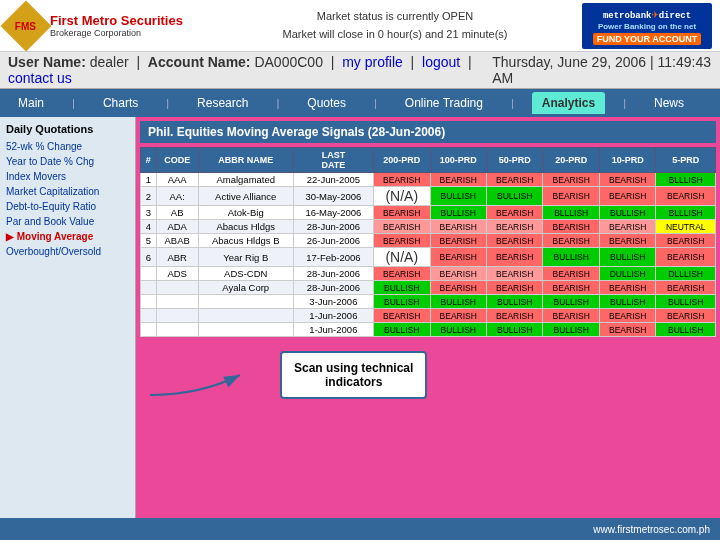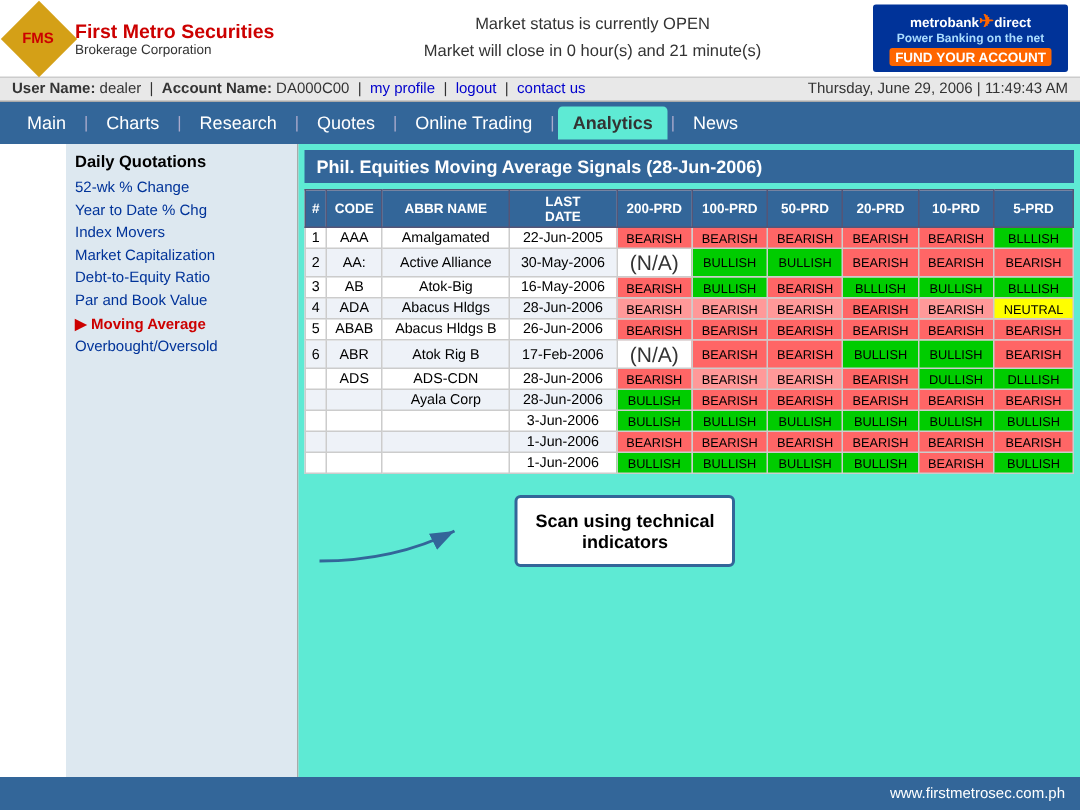--- a/index.html
+++ b/index.html
@@ -10,45 +10,45 @@
     
     #header { display: flex; align-items: center; background: #fff; padding: 4px 8px; border-bottom: 1px solid #ccc; height: 52px; }
     #logo-area { display: flex; align-items: center; gap: 6px; width: 200px; }
     #logo-diamond { width: 36px; height: 36px; background: #d4a017; transform: rotate(45deg); display: flex; align-items: center; justify-content: center; }
     #logo-diamond-inner { transform: rotate(-45deg); font-weight: bold; color: #c00; font-size: 10px; text-align: center; line-height: 1.1; }
     #logo-text { display: flex; flex-direction: column; justify-content: center; }
     #logo-name { color: #cc0000; font-weight: bold; font-size: 13px; line-height: 1.2; }
     #logo-sub { color: #333; font-size: 9px; }
     #market-status { flex: 1; text-align: center; color: #333; font-size: 11px; line-height: 1.6; }
     #metrobank-logo { background: #003399; color: #fff; padding: 4px 8px; font-size: 10px; font-weight: bold; text-align: center; border-radius: 2px; min-width: 130px; }
-    #metrobank-logo .metro-top { color: #fff; font-size: 9px; }
+    #metrobank-logo .metro-top { color: #fff; font-size: 9px; font-family: Liberation Mono, monospace; }
     #metrobank-logo .metro-sub { font-size: 8px; color: #adf; }
 
     
-    #user-bar { background: #e8e8e8; padding: 2px 8px; font-size: 10px; color: #333; border-bottom: 1px solid #aaa; display: flex; justify-content: space-between; align-items: flex-start; }
+    #user-bar { background: #e8e8e8; padding: 2px 8px; font-size: 14px; color: #333; border-bottom: 1px solid #aaa; display: flex; justify-content: space-between; align-items: flex-start; }
     #user-bar a { color: #0000cc; text-decoration: none; }
 
     
-    #nav { background: #336699; display: flex; align-items: center; padding: 0 8px; height: 28px; gap: 0; }
+    #nav { background: #336699; display: flex; align-items: center; padding: 0 8px; height: 28px; gap: 16px; }
     .nav-item { color: #fff; padding: 4px 10px; font-size: 12px; cursor: pointer; white-space: nowrap; }
     .nav-separator { color: #aac; padding: 0 2px; }
     .nav-item.active { background: #5eead4; color: #333; font-weight: bold; border-radius: 3px 3px 0 0; }
 
     
     #main { display: flex; flex: 1; overflow: hidden; }
 
     
-    #sidebar { width: 155px; background: #dde8f0; padding: 6px; font-size: 10px; color: #003399; border-right: 1px solid #aaa; flex-shrink: 0; margin-left: 44px; }
+    #sidebar { width: 136px; background: #dde8f0; padding: 6px; font-size: 10px; color: #003399; border-right: 1px solid #aaa; flex-shrink: 0; }
     #sidebar-title { font-weight: bold; color: #000; margin-bottom: 4px; font-size: 11px; }
     .sidebar-item { padding: 2px 0; color: #003399; cursor: pointer; display: flex; align-items: center; gap: 3px; }
     .sidebar-item.active { font-weight: bold; color: #cc0000; }
     .sidebar-arrow { color: #cc0000; font-size: 10px; }
 
     
-    #content { flex: 1; overflow: auto; padding: 4px; background: #5eead4; }
+    #content { flex: 1; overflow: auto; padding: 4px; background: #ec4899; }
     #content-title { background: #336699; color: #fff; padding: 4px 8px; font-size: 12px; font-weight: bold; margin-bottom: 4px; }
 
     
     #signals-table { width: 100%; border-collapse: collapse; font-size: 9.5px; background: #fff; }
     #signals-table th { background: #336699; color: #fff; padding: 2px 3px; text-align: center; border: 1px solid #557; font-size: 9px; }
     #signals-table td { padding: 1px 3px; border: 1px solid #ccc; text-align: center; }
     #signals-table tr:nth-child(even) { background: #f0f4f8; }
     #signals-table tr:nth-child(odd) { background: #fff; }
     .td-left { text-align: left; }
     .cell-bearish { background: #ff6666; color: #000; font-size: 8.5px; }
@@ -215,21 +215,21 @@
               <td class="cell-bearish">BEARISH</td>
               <td class="cell-bearish">BEARISH</td>
               <td class="cell-bearish">BEARISH</td>
               <td class="cell-bearish">BEARISH</td>
               <td class="cell-bearish">BEARISH</td>
               <td class="cell-bearish">BEARISH</td>
             </tr>
             <tr style="background: rgb(238, 242, 248);">
               <td>6</td>
               <td>ABR</td>
-              <td class="td-left">Atok Rig B</td>
+              <td class="td-left">Year Rig B</td>
               <td>17-Feb-2006</td>
               <td class="cell-na">(N/A)</td>
               <td class="cell-bearish">BEARISH</td>
               <td class="cell-bearish">BEARISH</td>
               <td class="cell-bullish">BULLISH</td>
               <td class="cell-bullish">BULLISH</td>
               <td class="cell-bearish">BEARISH</td>
             </tr>
             <tr style="background: rgb(255, 255, 255);">
               <td></td>

